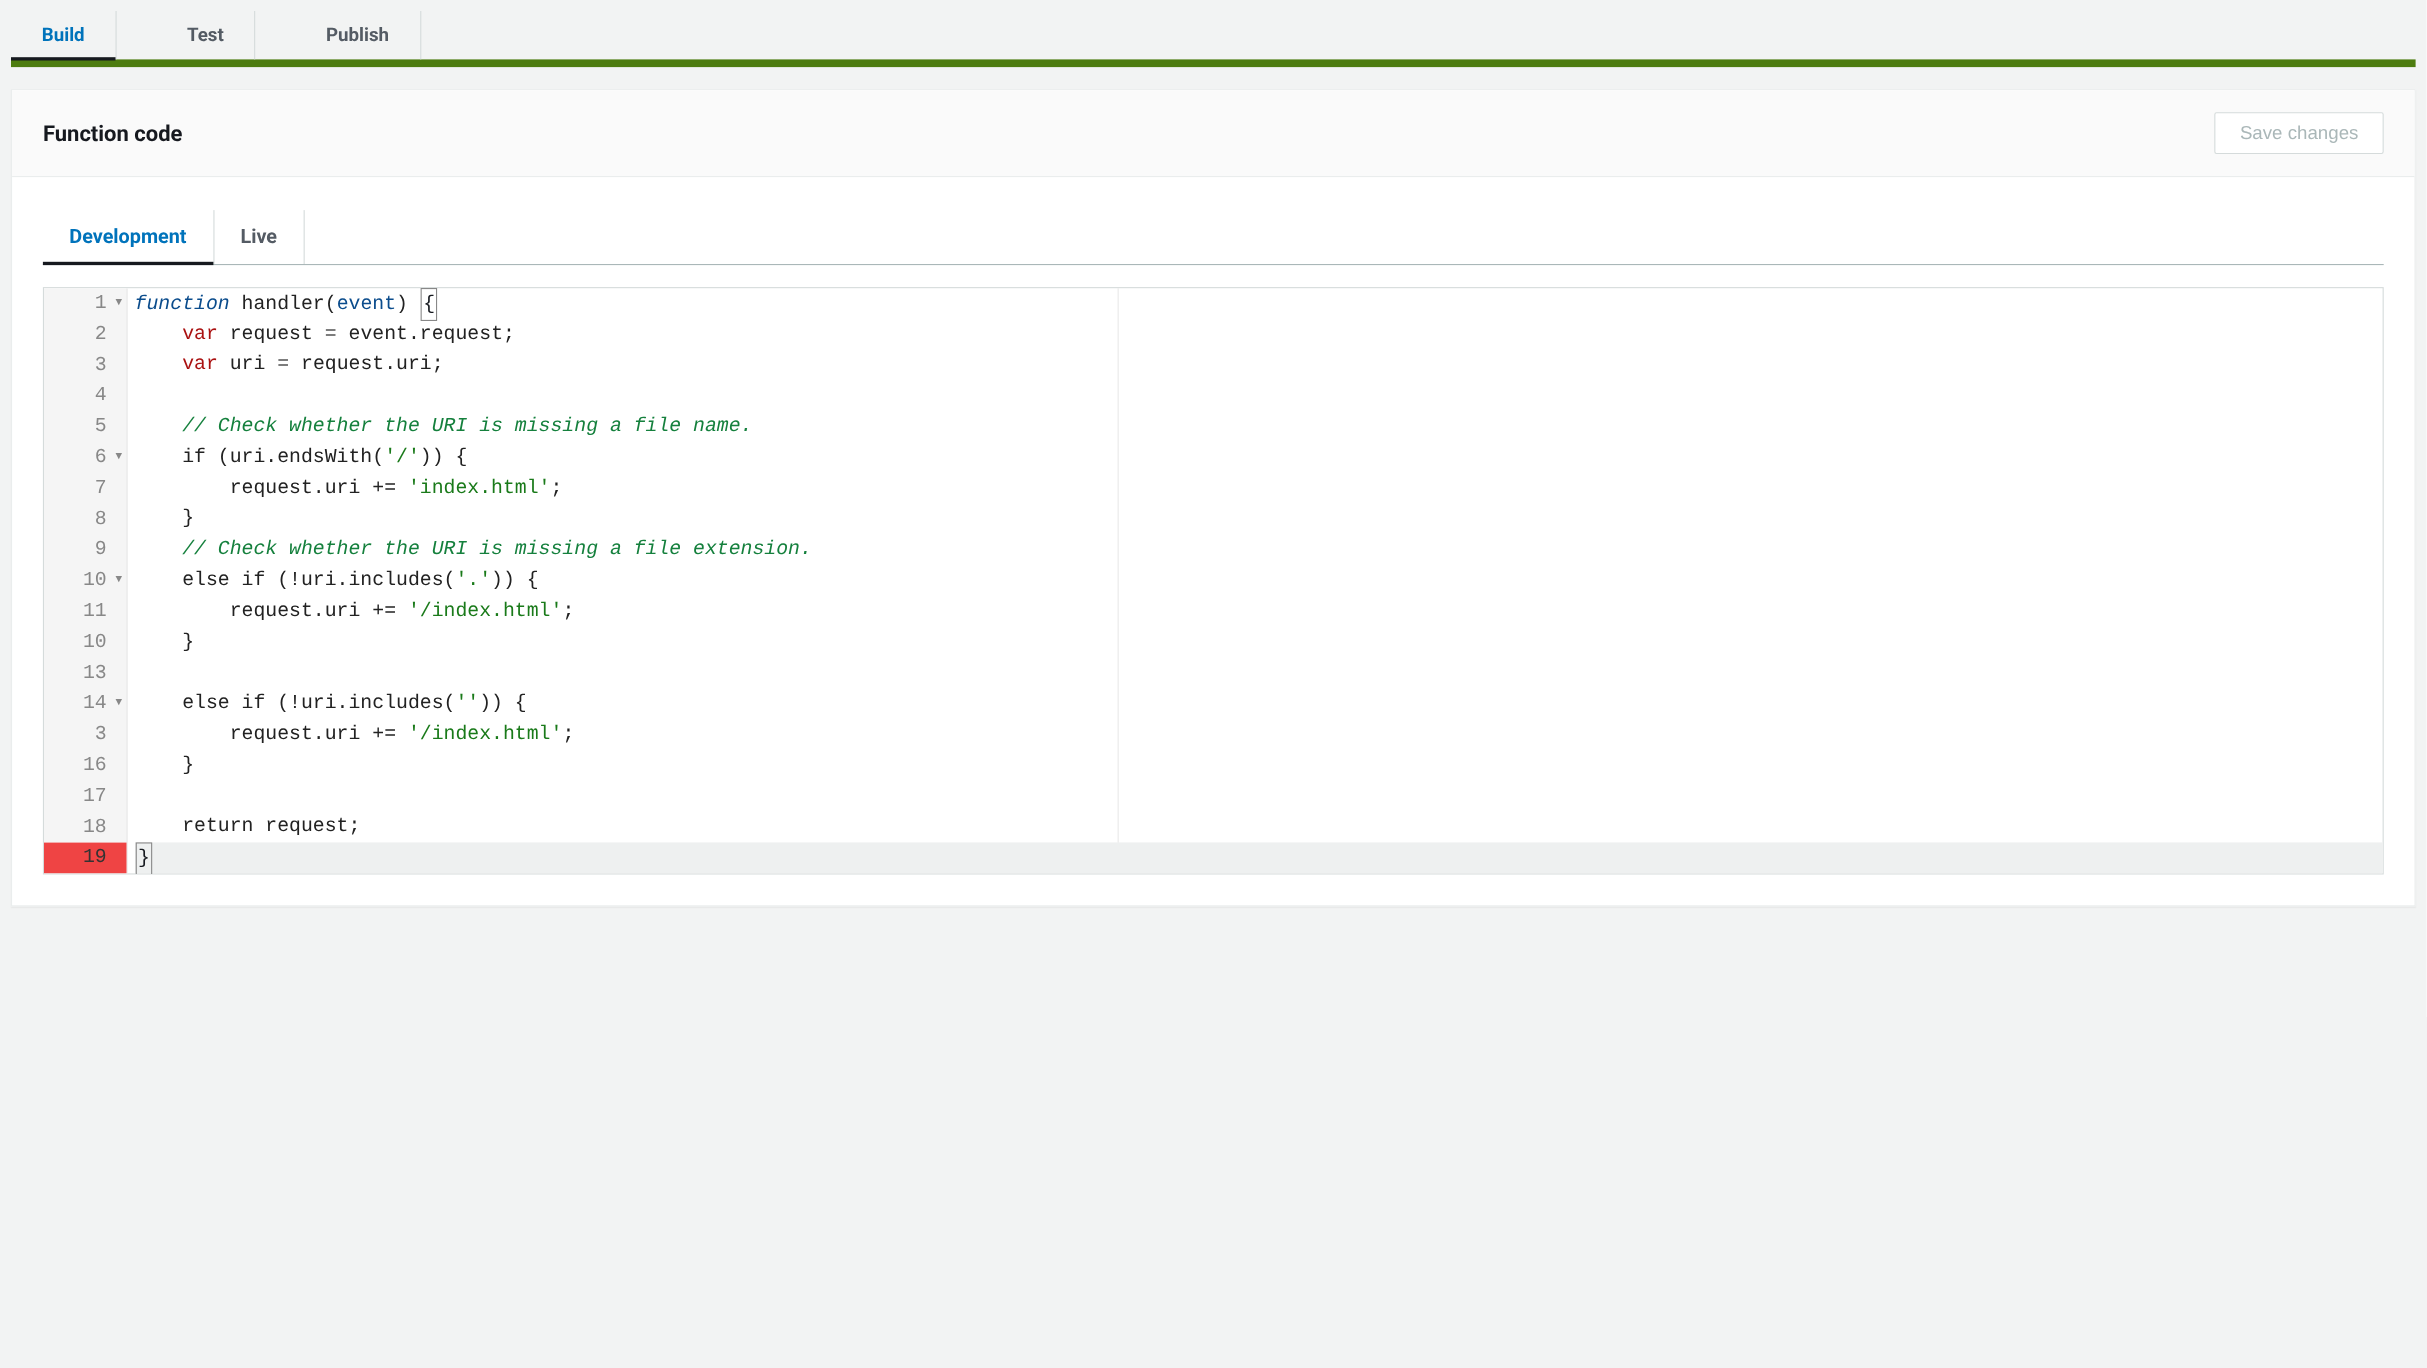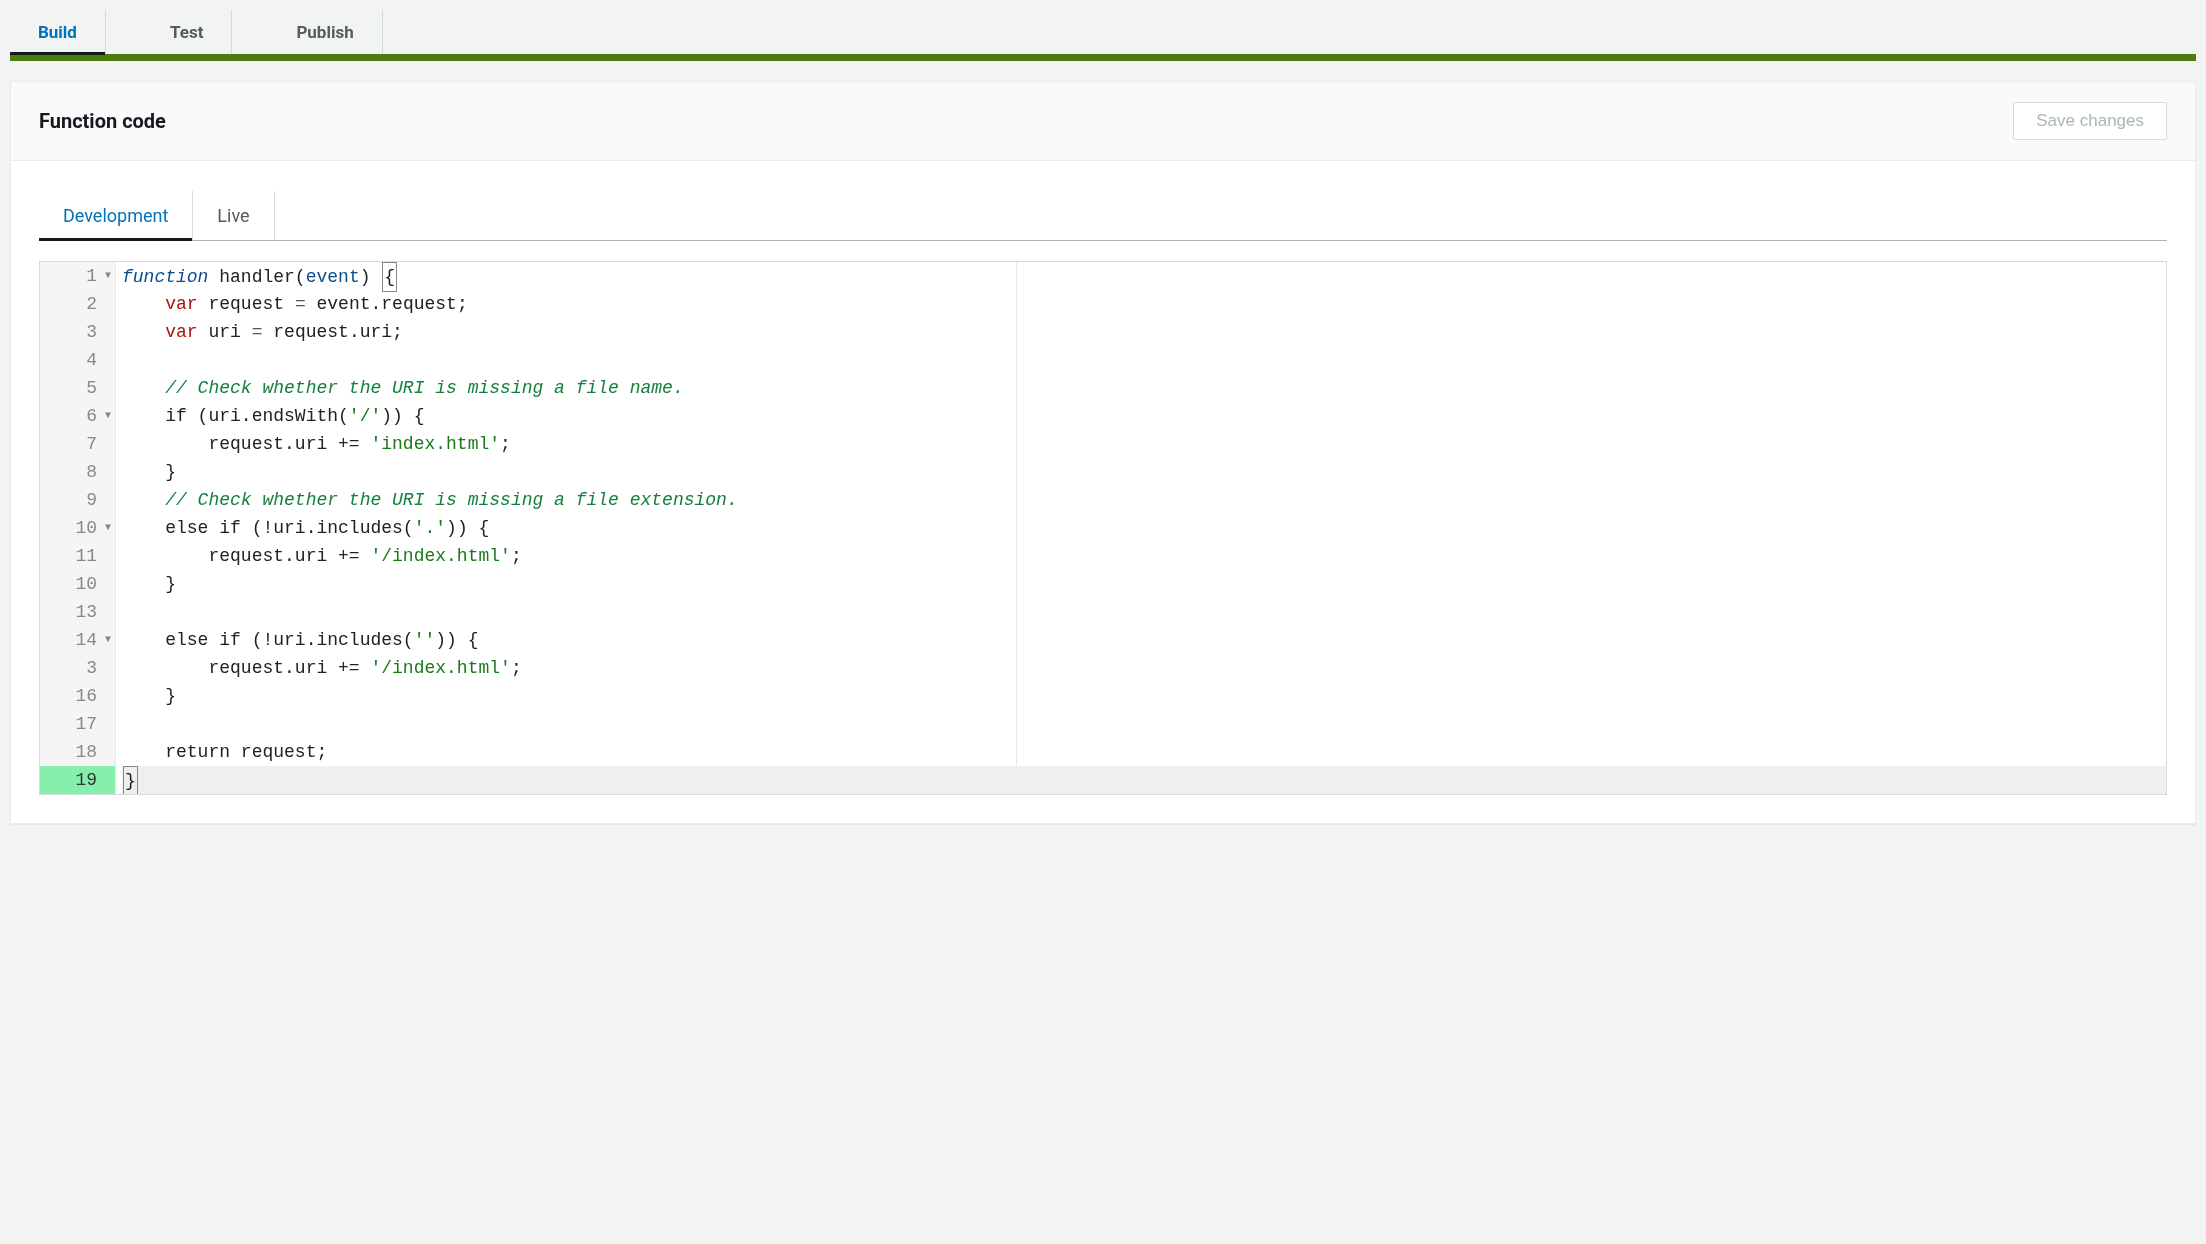--- a/index.html
+++ b/index.html
@@ -75,21 +75,21 @@
     .sub-tabs-wrap {
       padding: 30px 28px 0 28px;
     }
     .sub-tabs {
       display: flex;
       border-bottom: 1px solid #aab7b8;
     }
     .sub-tab {
       padding: 14px 24px;
       font-size: 18px;
-      font-weight: 400;
+      font-weight: 700;
       color: #545b64;
       cursor: pointer;
       position: relative;
       border-right: 1px solid #d5dbdb;
     }
     .sub-tab.active {
       color: #0073bb;
     }
     .sub-tab.active::after {
       content: "";
@@ -130,21 +130,21 @@
       user-select: none;
       flex-shrink: 0;
       width: 76px;
     }
     .gutter-line {
       padding: 0 18px 0 6px;
       height: 28px;
       position: relative;
     }
     .gutter-line.current {
-      background: #86efac;
+      background: #ef4444;
       color: #333;
     }
     .fold {
       position: absolute;
       right: 4px;
       top: 50%;
       transform: translateY(-50%);
       color: #888;
       font-size: 10px;
       line-height: 1;

